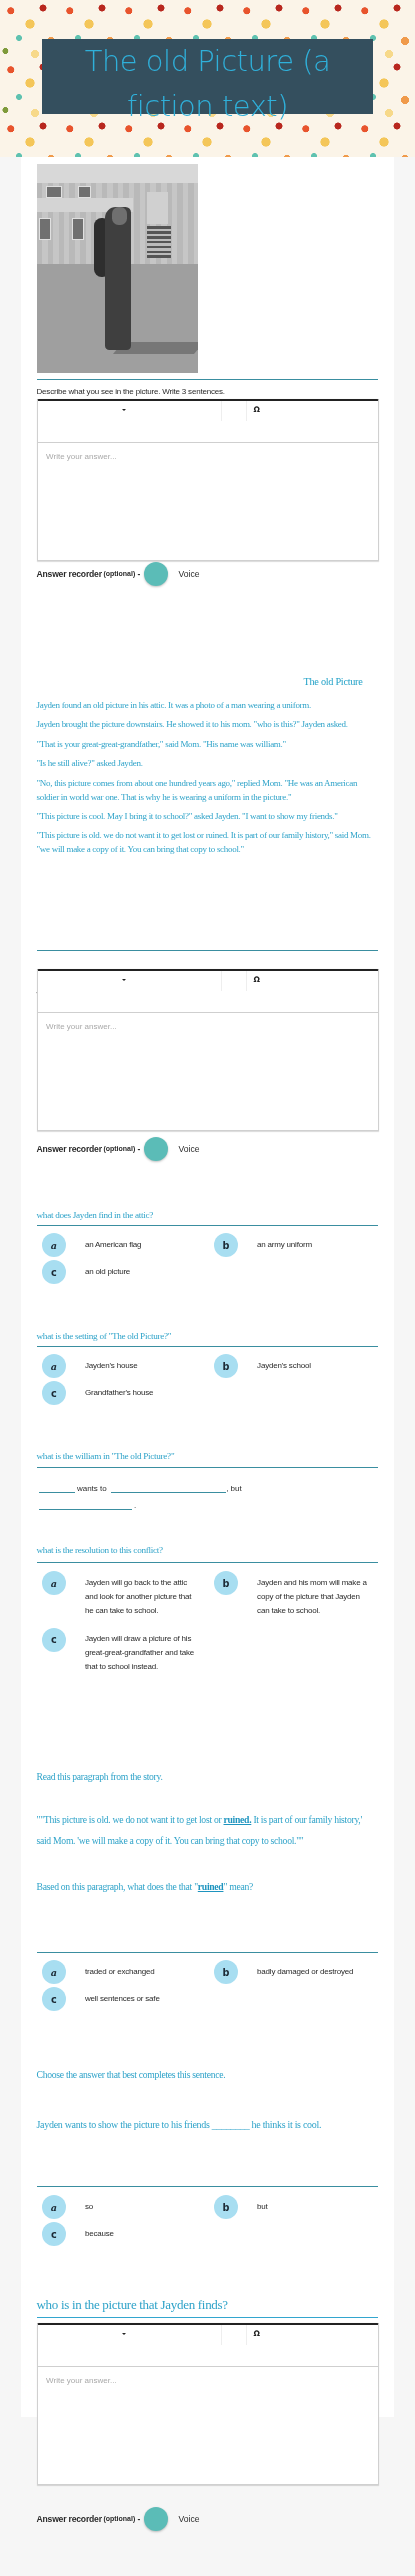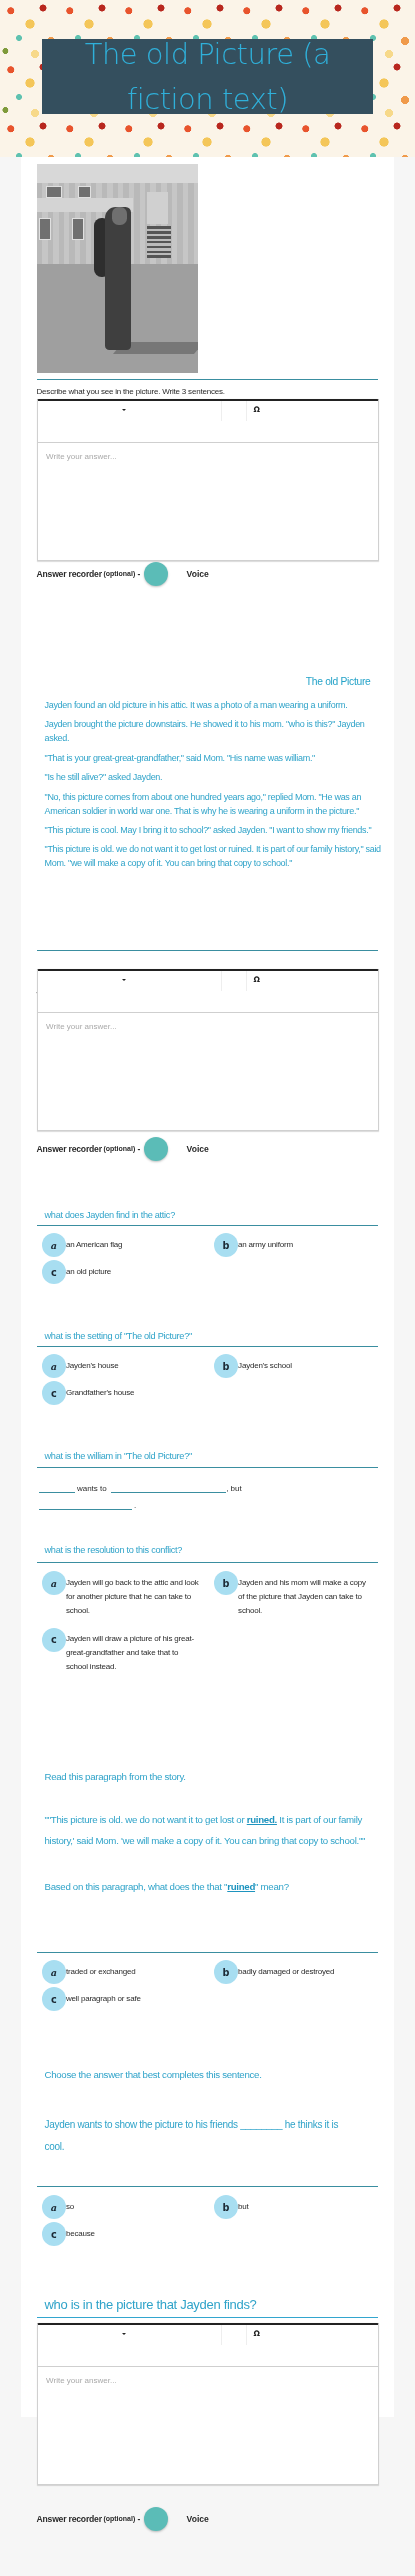--- a/index.html
+++ b/index.html
@@ -16,21 +16,21 @@
       radial-gradient(circle at 43px 8px, #b8271e 3.2px, transparent 3.8px),
       radial-gradient(circle at 19px 38px, #5fc2b0 2.7px, transparent 3.2px),
       radial-gradient(circle at 51px 41px, #f09a4a 3.8px, transparent 4.3px),
       radial-gradient(circle at 5.4px 51px, #7e9a3a 2.7px, transparent 3.2px),
       radial-gradient(circle at 35px 54px, #f7d98a 3.8px, transparent 4.3px);
     background-size: 59px 59px;
   }
   .title-box {
     position: absolute; left: 42px; top: 59px; width: 331px; height: 109px;
     background: #344f5e;
-    display: flex; align-items: center; justify-content: center; text-align: center;
+    display: flex; justify-content: center; text-align: center;
     padding: 0 21.6px;
   }
   .title-box h1 {
     font-family: "DejaVu Sans", sans-serif; font-weight: 300;
     font-size: 29px; line-height: 45px; color: #2fb0da; letter-spacing: -0.5px;
   }
   .title-box { top: 39px; height: 75px; }
 
   
   .card {
@@ -78,45 +78,44 @@
     padding: 8.6px 8.6px; font-family: "Liberation Sans", sans-serif; font-size: 8px; color: #333;
   }
   .editor textarea::placeholder { color: #a9a9a9; }
 
   
   .recorder { position: absolute; left: 16px; height: 25px; display: flex; align-items: center; }
   .recorder .rl { font-weight: bold; font-size: 8.6px; color: #2a2a2a; letter-spacing: -0.2px; }
   .recorder .ro { font-weight: bold; font-size: 7px; color: #2a2a2a; margin-left: 1.6px; }
   .recorder .rd { font-weight: bold; font-size: 8.6px; margin-left: 2.2px; }
   .recorder .rec-btn { width: 24px; height: 24px; border-radius: 50%; background: #5bbcb7; margin-left: 3.2px; box-shadow: 0 1.1px 2.2px rgba(0,0,0,.25); cursor: pointer; border: none; }
-  .recorder .rv { font-weight: bold; font-size: 8.6px; margin-left: 19px; color: #2a2a2a; }
+  .recorder .rv { font-weight: normal; font-size: 8.6px; margin-left: 11px; color: #2a2a2a; }
 
   
   .hand {
-    font-family: Liberation Sans, sans-serif; font-weight: 200; color: #2fa3c9;
+    font-family: Liberation Serif, serif; font-weight: 200; color: #2fa3c9;
     letter-spacing: -0.3px;
-    margin-left: 8px;
   }
   .story-title { position: absolute; left: 16px; width: 326px; top: 519px; text-align: right; font-size: 10.3px; color: #23a2c8; }
   .story { position: absolute; left: 16px; width: 340px; top: 541px; font-size: 9px; line-height: 14px; }
   .story p { margin-bottom: 5.4px; }
 
   .mcq-q { position: absolute; left: 16px; width: 341px; font-size: 9.2px; }
 
   
   .opts { position: absolute; left: 16px; width: 341px; display: grid; grid-template-columns: 169px 169px; column-gap: 3.2px; row-gap: 3.2px; }
   .opt { display: flex; align-items: flex-start; cursor: pointer; }
   .opt .letter {
     flex: 0 0 24px; width: 24px; height: 24px; border-radius: 50%; background: #a8def1;
     display: flex; align-items: center; justify-content: center;
     font-family: "DejaVu Sans", sans-serif; font-size: 9.7px; font-weight: bold; color: #1d2b36;
     margin-left: 5.4px;
   }
   .opt .letter.italic { font-style: italic; font-family: "DejaVu Serif", serif; }
-  .opt .otext { margin-left: 0; font-size: 8px; color: #2b2b2b; line-height: 14px; padding-top: 4.9px; padding-right: 4.3px; letter-spacing: -0.2px; }
+  .opt .otext { margin-left: 19px; font-size: 8px; color: #2b2b2b; line-height: 14px; padding-top: 4.9px; padding-right: 4.3px; letter-spacing: -0.2px; }
 
   
   .fib { position: absolute; left: 16px; width: 341px; font-size: 8px; color: #2b2b2b; }
   .fib .blank { display: inline-block; border: none; border-bottom: 0.5px solid #3a8ea0; height: 12px; vertical-align: bottom; background: transparent; outline: none; font-size: 8px; }
 
   .underline-word { text-decoration: underline; font-weight: bold; color: #1e94bf; }
 </style>
 </head>
 <body>
 
@@ -275,21 +274,21 @@
     <div class="opt">
         <span class="letter italic">a</span>
         <span class="otext">traded or exchanged</span>
       </div>
     <div class="opt">
         <span class="letter">b</span>
         <span class="otext">badly damaged or destroyed</span>
       </div>
     <div class="opt">
         <span class="letter">c</span>
-        <span class="otext">well paragraph or safe</span>
+        <span class="otext">well sentences or safe</span>
       </div>
   </div>
 
   <div class="mcq-q hand" style="top:1912px;font-size:9.7px;">Choose the answer that best completes this sentence.</div>
   <div class="mcq-q hand" style="top:1957px;font-size:10px;line-height:21.6px;width:303px;">Jayden wants to show the picture to his friends ________ he thinks it is cool.</div>
   <div class="teal-rule" style="top:2029px;"></div>
   <div class="opts" style="top:2038px;">
     <div class="opt">
         <span class="letter italic">a</span>
         <span class="otext">so</span>

